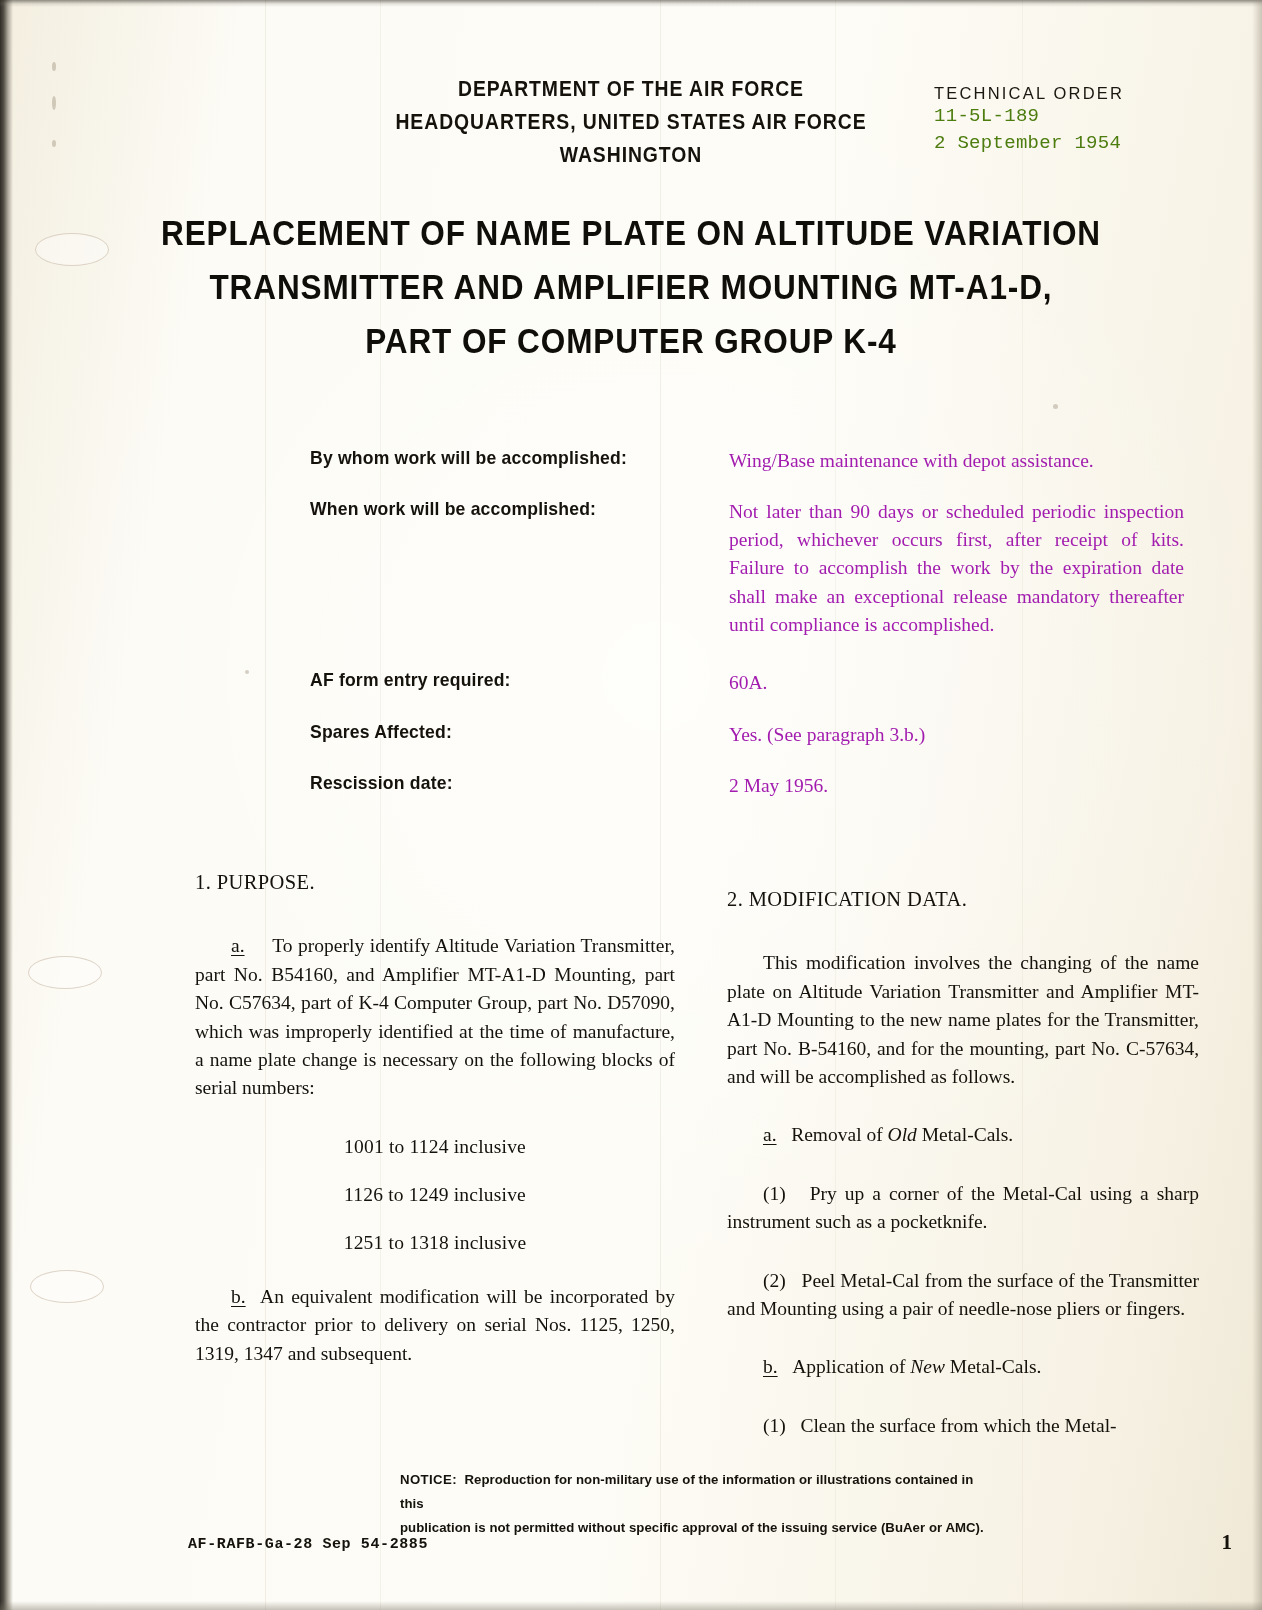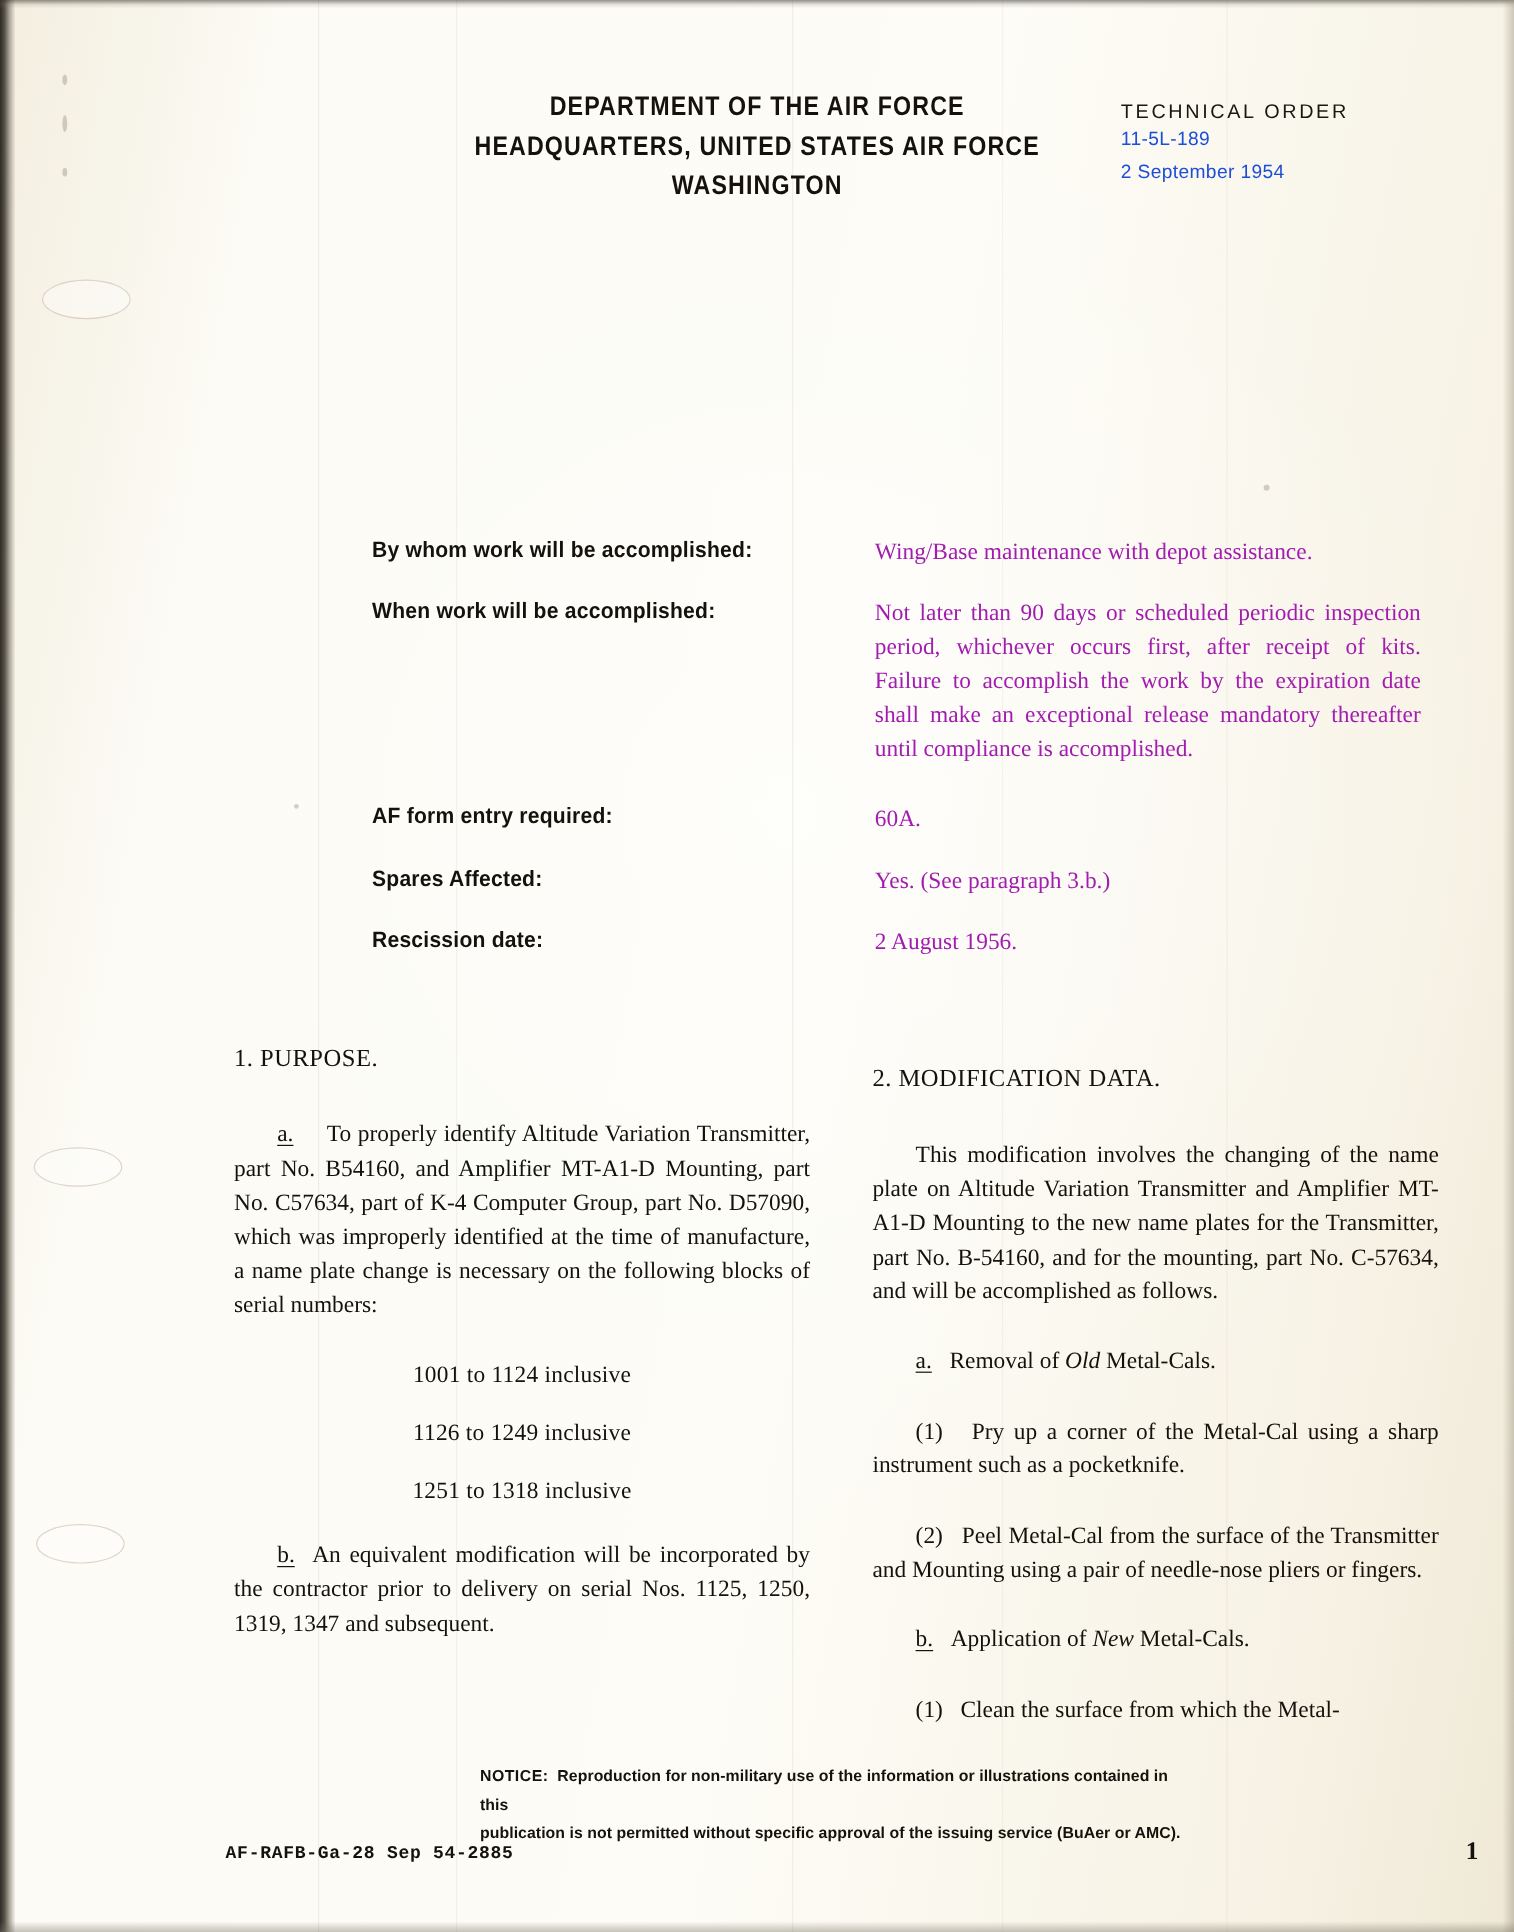--- a/index.html
+++ b/index.html
@@ -111,24 +111,24 @@
     text-align: left;
   }
   .to-label {
     font-family: "Liberation Sans", "DejaVu Sans", sans-serif;
     font-size: 16.5px;
     letter-spacing: 2.2px;
     color: #1a1710;
     white-space: nowrap;
   }
   .to-num, .to-date {
-    font-family: Liberation Sans, sans-serif;
-    font-size: 16px;
+    font-family: Liberation Mono, monospace;
+    font-size: 19px;
     line-height: 27px;
-    color: #1d4ed8;
+    color: #4d7c0f;
     letter-spacing: .3px;
   }
 
   
   .title-block {
     position: absolute;
     left: 0; right: 0;
     top: 206px;
     text-align: center;
   }
@@ -285,20 +285,25 @@
       <div class="agency-line">HEADQUARTERS, UNITED STATES AIR FORCE</div>
       <div class="agency-line">WASHINGTON</div>
     </div>
     <div class="to-block">
       <div class="to-label">TECHNICAL ORDER</div>
       <div class="to-num">11-5L-189</div>
       <div class="to-date">2 September 1954</div>
     </div>
   </div>
 
+  <div class="title-block">
+    <div class="title-line">REPLACEMENT OF NAME PLATE ON ALTITUDE VARIATION</div>
+    <div class="title-line">TRANSMITTER AND AMPLIFIER MOUNTING MT-A1-D,</div>
+    <div class="title-line">PART OF COMPUTER GROUP K-4</div>
+  </div>
 
   <div class="meta">
 
     <div class="meta-row" style="top:0px;">
       <div class="meta-label">By whom work will be accomplished:</div>
       <div class="meta-value nowrap">Wing/Base   maintenance   with  depot assistance.</div>
     </div>
 
     <div class="meta-row" style="top:51px;">
       <div class="meta-label">When work will be accomplished:</div>
@@ -310,21 +315,21 @@
       <div class="meta-value nowrap">60A.</div>
     </div>
 
     <div class="meta-row" style="top:274px;">
       <div class="meta-label">Spares Affected:</div>
       <div class="meta-value nowrap">Yes.  (See paragraph 3.b.)</div>
     </div>
 
     <div class="meta-row" style="top:325px;">
       <div class="meta-label">Rescission  date:</div>
-      <div class="meta-value nowrap">2 August 1956.</div>
+      <div class="meta-value nowrap">2 May 1956.</div>
     </div>
 
   </div>
 
   <div class="col col-left">
 
     <div class="sec-head">1.  PURPOSE.</div>
 
     <div class="para indent">
       <span class="ul">a.</span>

